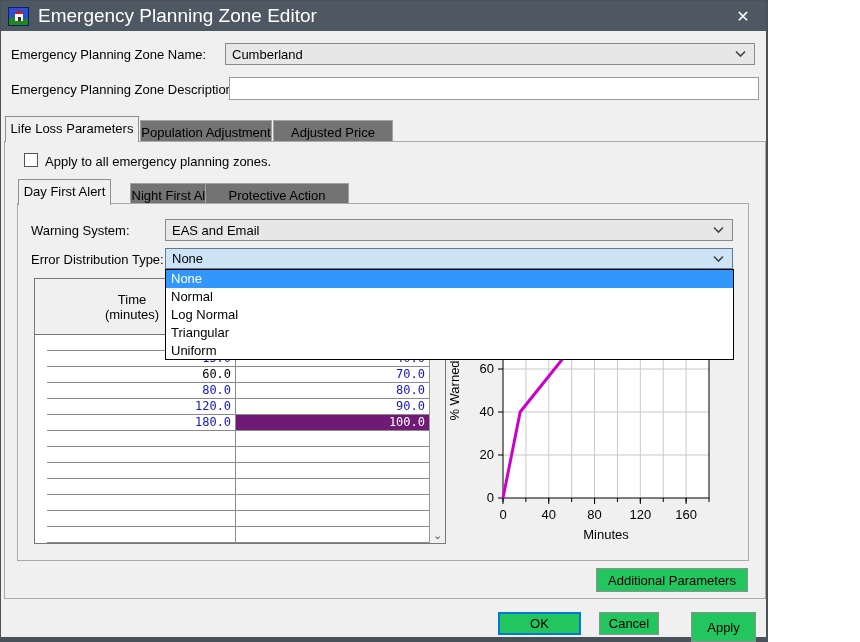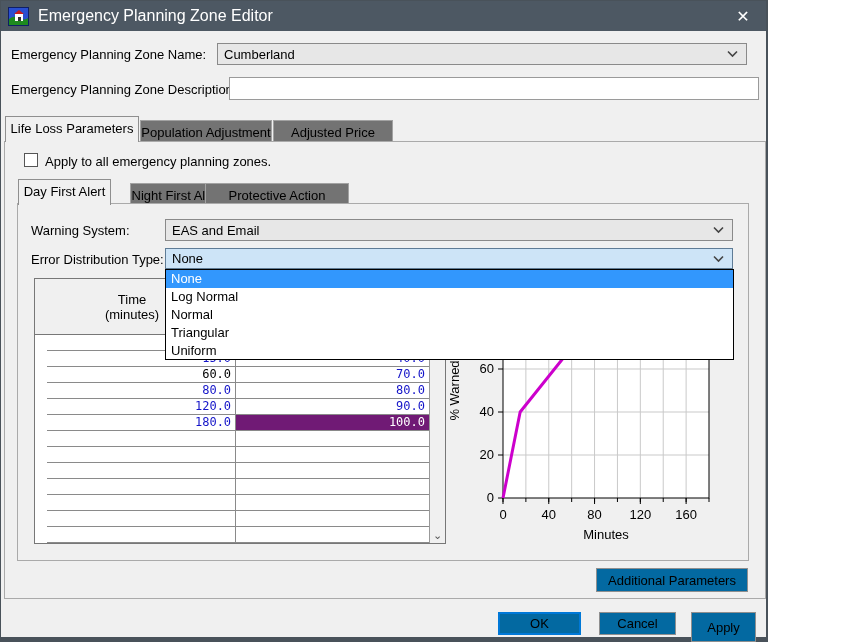--- a/index.html
+++ b/index.html
@@ -5,21 +5,21 @@
   * { margin:0; padding:0; box-sizing:border-box; }
   body { width:860px; height:642px; background:#ffffff; position:relative; overflow:hidden;
          font-family:"Liberation Sans", sans-serif; font-size:13px; color:#000; }
   .abs { position:absolute; }
 
   .window { left:0; top:0; width:768px; height:642px; background:#f0f0f0;
             border:1px solid #49525a; border-right-width:2px; border-bottom-width:5px; }
   .titlebar { left:0; top:0; width:100%; height:30px; background:#4d5863; color:#fff;
               display:flex; align-items:center; }
   .title-icon { margin-left:7px; width:21px; height:19px; }
-  .title-text { margin-left:9px; font-size:16px; }
+  .title-text { margin-left:9px; font-size:19px; }
   .close-btn { position:absolute; right:6px; top:0; width:34px; height:30px; color:#fff;
                display:flex; align-items:center; justify-content:center; font-size:16px; }
 
   .lbl { white-space:nowrap; }
   .combo { background:#e7e7e7; border:1px solid #8a8a8a; display:flex; align-items:center;
            padding-left:6px; }
   .combo .chev { position:absolute; right:8px; top:50%; transform:translateY(-50%); }
   .combo.focused { background:#cde4f7; border-color:#5f7c96; }
   .textinput { background:#fff; border:1px solid #9a9a9a; width:100%; height:100%;
                font-family:"Liberation Sans",sans-serif; font-size:13px; padding:0 5px; outline:none; }
@@ -50,21 +50,21 @@
   .td { border-bottom:1px solid #8a8a8a; text-align:right; padding-right:4px; line-height:15px;
         color:#1414c8; }
   .td1 { width:195px; border-right:1px solid #8a8a8a; }
   .td2 { width:199px; }
   .td.black { color:#000; }
   .td.sel { background:#701a75; color:#fff; }
   .vscroll { width:16px; background:#f0f0f0; border-left:1px solid #999; position:relative; }
   .varrow { position:absolute; left:0; width:15px; height:16px; color:#555; font-size:11px;
             display:flex; align-items:center; justify-content:center; }
 
-  .btn { background:#0369a1; border:1px solid #8f8f8f; display:flex; align-items:center;
+  .btn { background:#22c55e; border:1px solid #8f8f8f; display:flex; align-items:center;
          justify-content:center; font-size:13px; }
   .btn.default { border:2px solid #0078d7; }
 
   svg text { font-family:"Liberation Sans", sans-serif; }
 </style>
 </head>
 <body>
 
 <div class="abs window">
 
@@ -75,21 +75,21 @@
       <path d="M1 12 Q6 8 11 11 Q16 14 20 11 L20 18 L1 18 Z" fill="#1e8a1e"></path>
       <rect x="7" y="7" width="8" height="7" fill="#ffffff"></rect>
       <polygon points="6,7 11,3 16,7" fill="#c81e1e"></polygon>
       <rect x="10" y="10" width="3" height="4" fill="#333"></rect>
     </svg>
     <span class="title-text">Emergency Planning Zone Editor</span>
     <span class="close-btn">✕</span>
   </div>
 
   <span class="abs lbl" style="left:10px; top:46px;">Emergency Planning Zone Name:</span>
-  <div class="abs combo" style="left:216px; top:42px; width:530px; height:22px;">
+  <div class="abs combo" style="left:224px; top:42px; width:530px; height:22px;">
     <span>Cumberland</span>
     <svg class="chev" width="11" height="7" viewBox="0 0 11 7">
         <polyline points="1,1 5.5,5.5 10,1" fill="none" stroke="#444" stroke-width="1.6"></polyline>
       </svg>
   </div>
 
   <span class="abs lbl" style="left:10px; top:81px;">Emergency Planning Zone Description:</span>
   <div class="abs" style="left:228px; top:76px; width:530px; height:23px;">
     <input class="textinput" type="text" value="" style="">
   </div>
@@ -238,25 +238,25 @@
       <text x="53" y="89" text-anchor="end" font-size="13">80</text>
       <line x1="57" y1="42" x2="62" y2="42" stroke="#000" stroke-width="1"></line>
       <text x="53" y="46" text-anchor="end" font-size="13">100</text>
       <text x="165" y="298" text-anchor="middle" font-size="13">Minutes</text>
       <text x="18" y="149.5" text-anchor="middle" font-size="13" transform="rotate(-90 18 149.5)">% Warned</text>
       <polyline points="62,257 79.16666666666667,171 130.66666666666669,106.5 153.55555555555554,85 199.33333333333334,63.5 268,42" fill="none" stroke="#cc00cc" stroke-width="3"></polyline>
     </svg>
 
   <div class="abs popup">
     <div class="item selected">None</div>
+    <div class="item">Normal</div>
     <div class="item">Log Normal</div>
-    <div class="item">Normal</div>
     <div class="item">Triangular</div>
     <div class="item">Uniform</div>
   </div>
 
   <div class="abs btn" style="left:595px; top:567px; width:152px; height:24px; z-index:2;">Additional Parameters</div>
 
   <div class="abs btn default" style="left:497px; top:611px; width:83px; height:23px;">OK</div>
-  <div class="abs btn" style="left:598px; top:611px; width:77px; height:23px;">Cancel</div>
+  <div class="abs btn" style="left:598px; top:611px; width:60px; height:23px;">Cancel</div>
   <div class="abs btn" style="left:690px; top:611px; width:65px; height:30px;">Apply</div>
 
 </div>
 
 </body></html>

